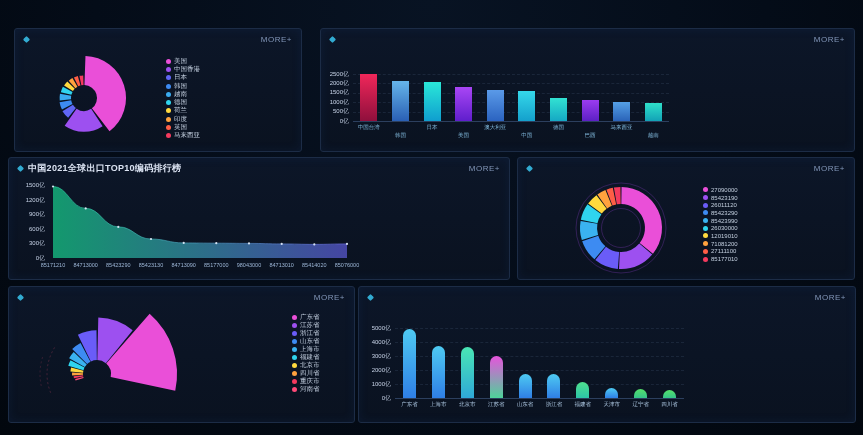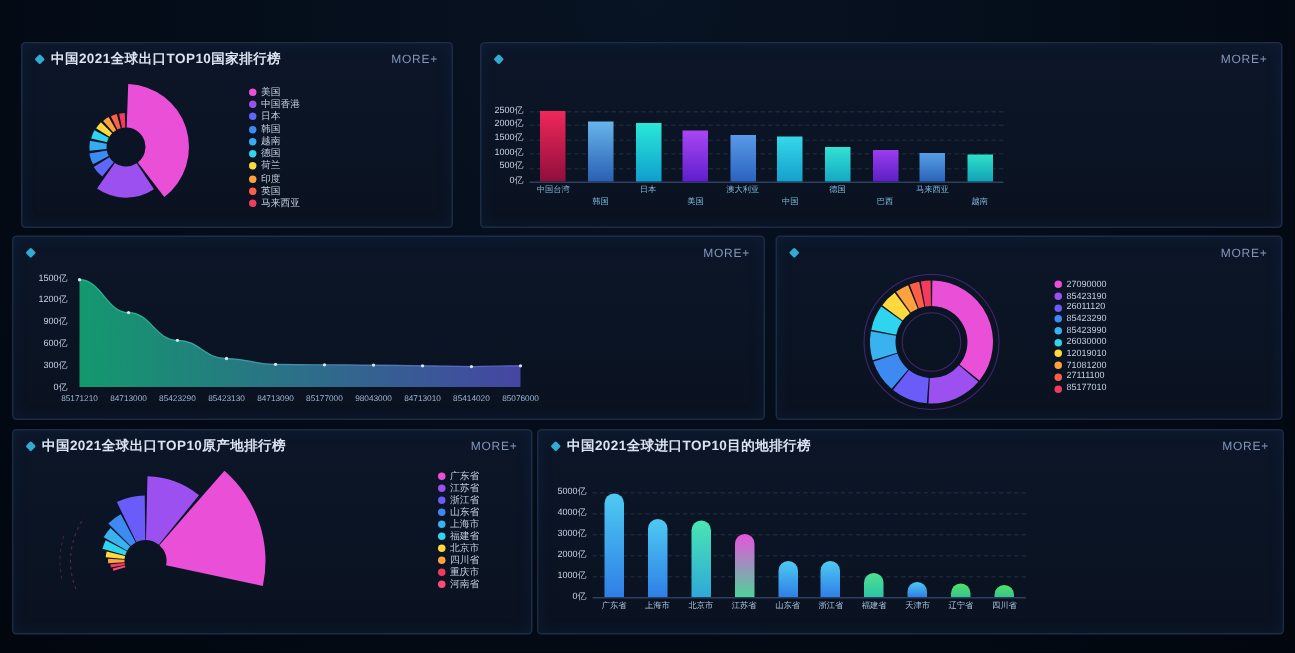--- a/index.html
+++ b/index.html
@@ -25,21 +25,20 @@
   svg{position:absolute;left:0;top:0;}
 </style>
 </head>
 <body>
 
 <div class="stage">
 
   <section class="panel" style="left:14px;top:28px;width:286px;height:122px;">
     <header class="panel-header">
       <span class="p-icon"></span>
-      <h2 class="p-title">中国2021全球出口TOP10国家排行榜</h2>
       <a class="p-more">MORE+</a>
     </header>
     <div class="chart">
         <svg viewBox="0 0 286 102" width="100%" height="100%">
           <path d="M 70.47 7.03 A 42 42 0 0 1 94.52 82.36 L 76.90 59.32 A 13 13 0 0 0 69.45 36.01 Z" fill="#ea4fd8"></path>
           <path d="M 87.62 77.21 A 33.798989873223334 33.798989873223334 0 0 1 49.68 76.73 L 61.57 59.67 A 13 13 0 0 0 76.16 59.85 Z" fill="#9d50f0"></path>
           <path d="M 53.13 68.69 A 25.28716084761797 25.28716084761797 0 0 1 47.47 62.26 L 57.93 55.82 A 13 13 0 0 0 60.84 59.12 Z" fill="#6066f5"></path>
           <path d="M 46.99 60.53 A 24.84435336938077 24.84435336938077 0 0 1 44.53 53.29 L 56.20 51.25 A 13 13 0 0 0 57.48 55.03 Z" fill="#3d8bf2"></path>
           <path d="M 44.75 51.53 A 24.38267788193393 24.38267788193393 0 0 1 44.98 44.80 L 56.19 46.76 A 13 13 0 0 0 56.07 50.35 Z" fill="#3aabf0"></path>
           <path d="M 45.80 43.25 A 23.899494936611667 23.899494936611667 0 0 1 47.90 37.78 L 57.52 42.90 A 13 13 0 0 0 56.38 45.87 Z" fill="#2fd4ee"></path>
@@ -130,20 +129,21 @@
         <div class="bar" style="left: 292.1px; top: 53.2px; width: 17px; height: 18.8px; background: linear-gradient(rgb(85, 160, 230), rgb(42, 99, 184));"></div>
         <div class="xlab" style="left: 284.8px; top: 75px; width: 31.6px; color: rgb(127, 182, 217);">马来西亚</div>
         <div class="bar" style="left: 323.7px; top: 54.14px; width: 17px; height: 17.86px; background: linear-gradient(rgb(47, 224, 202), rgb(18, 162, 182));"></div>
         <div class="xlab" style="left: 316.4px; top: 83px; width: 31.6px; color: rgb(127, 182, 217);">越南</div>
       </div>
   </section>
 
   <section class="panel" style="left:8px;top:157px;width:500px;height:121px;">
     <header class="panel-header">
       <span class="p-icon"></span>
+      <h2 class="p-title">中国2021全球出口TOP10编码排行榜</h2>
       <a class="p-more">MORE+</a>
     </header>
     <div class="chart">
         <svg viewBox="0 0 500 101" width="100%" height="100%">
           <defs>
             <linearGradient id="ag" x1="0" y1="0" x2="1" y2="0">
     <stop offset="0" stop-color="#14a474" stop-opacity="0.92"></stop>
     <stop offset="1" stop-color="#4a4aae" stop-opacity="0.92"></stop>
             </linearGradient>
     <linearGradient id="lg" x1="0" y1="0" x2="1" y2="0">
@@ -244,21 +244,20 @@
             <div class="dot" style="background: rgb(244, 58, 94);"></div>
             <div class="ltext" style="font-size: 6px;">85177010</div>
           </div>
         </div>
       </div>
   </section>
 
   <section class="panel" style="left:8px;top:286px;width:345px;height:135px;">
     <header class="panel-header">
       <span class="p-icon"></span>
-      <h2 class="p-title">中国2021全球出口TOP10原产地排行榜</h2>
       <a class="p-more">MORE+</a>
     </header>
     <div class="chart">
         <svg viewBox="0 0 345 115" width="100%" height="100%">
           <path d="M 41.64080727166063,85.73032967079561 A 50 50 0 0 1 47.04239778555041,38.321178182447696" fill="none" stroke="#d84a6a" stroke-width="0.7" stroke-dasharray="2 2.5" opacity="0.4"></path>
           <path d="M 32.245586758173076,78.85096637661226 A 57 57 0 0 1 33.78977857117625,49.38603132062799" fill="none" stroke="#d84a6a" stroke-width="0.7" stroke-dasharray="2 2.5" opacity="0.3"></path>
           <path d="M 140.63 6.75 A 80 80 0 0 1 166.25 83.63 L 101.69 69.91 A 14 14 0 0 0 97.21 56.46 Z" fill="#ea4fd8"></path>
           <path d="M 89.31 10.48 A 56.53333333333333 56.53333333333333 0 0 1 123.68 23.15 L 96.84 56.14 A 14 14 0 0 0 88.32 53.00 Z" fill="#9d50f0"></path>
           <path d="M 68.89 27.66 A 43.733333333333334 43.733333333333334 0 0 1 87.49 23.27 L 87.84 53.00 A 14 14 0 0 0 81.88 54.41 Z" fill="#6a5cf8"></path>
           <path d="M 63.21 42.01 A 35.2 35.2 0 0 1 71.52 35.89 L 81.45 54.63 A 14 14 0 0 0 78.14 57.06 Z" fill="#3d8bf2"></path>
@@ -310,21 +309,20 @@
             <div class="dot" style="background: rgb(255, 74, 120);"></div>
             <div class="ltext" style="font-size: 6.5px;">河南省</div>
           </div>
         </div>
       </div>
   </section>
 
   <section class="panel" style="left:358px;top:286px;width:496px;height:135px;">
     <header class="panel-header">
       <span class="p-icon"></span>
-      <h2 class="p-title">中国2021全球进口TOP10目的地排行榜</h2>
       <a class="p-more">MORE+</a>
     </header>
     <div class="chart">
         <div class="ylab" style="left: -2px; top: 87.5px;">0亿</div>
         <div class="ylab" style="left: -2px; top: 73.5px;">1000亿</div>
         <div class="grid" style="left: 36px; top: 77px; width: 289px;"></div>
         <div class="ylab" style="left: -2px; top: 59.5px;">2000亿</div>
         <div class="grid" style="left: 36px; top: 63px; width: 289px;"></div>
         <div class="ylab" style="left: -2px; top: 45.5px;">3000亿</div>
         <div class="grid" style="left: 36px; top: 49px; width: 289px;"></div>

